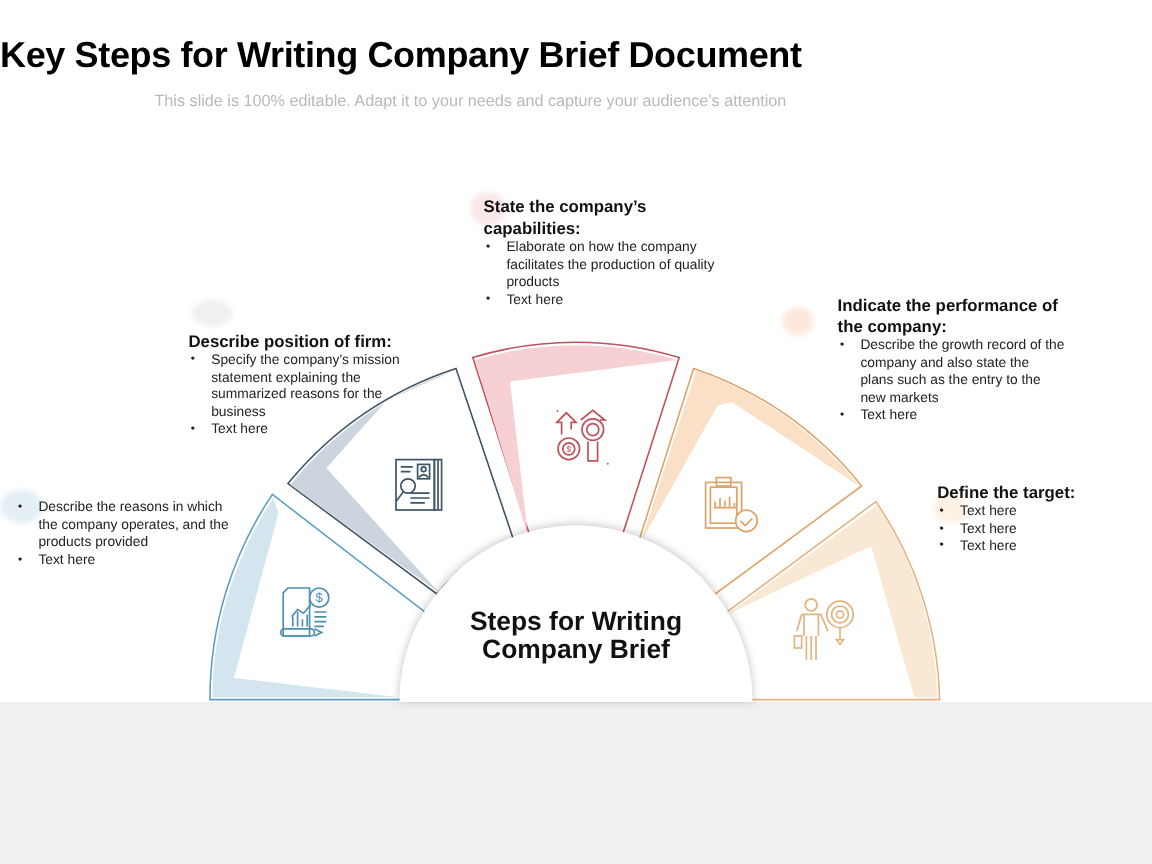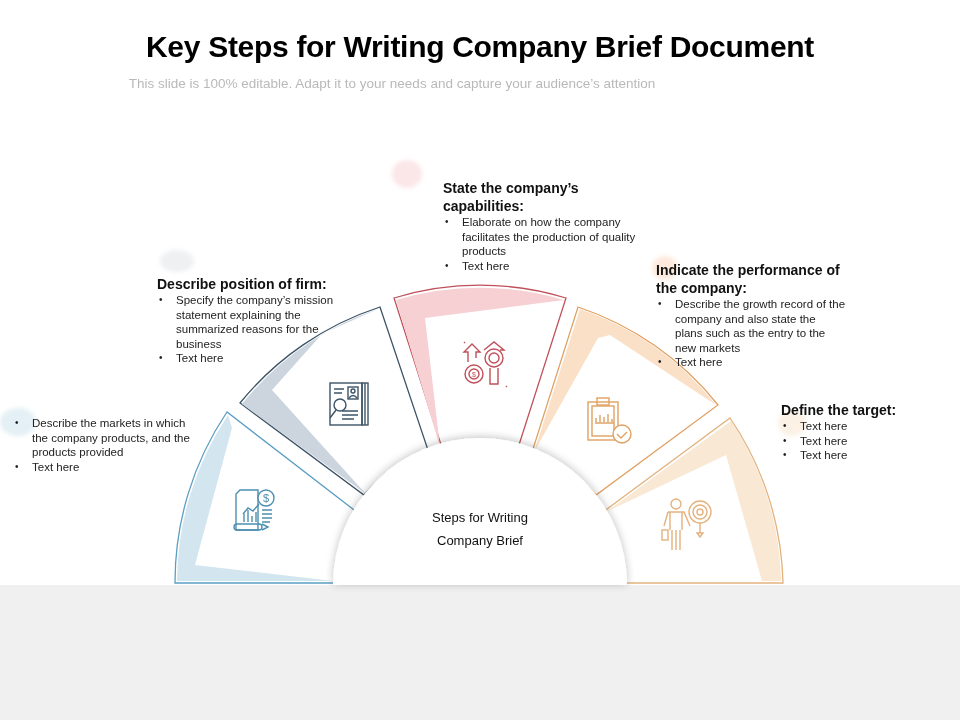--- a/index.html
+++ b/index.html
@@ -8,31 +8,31 @@
     background: #ffffff;
     font-family: "Liberation Sans", "DejaVu Sans", sans-serif;
     color: #111;
   }
   .bottom-band {
     position: absolute; left: 0; top: 585px; width: 960px; height: 135px;
     background: #f0f0f0;
   }
   .title {
     position: absolute; left: 0; width: 960px; top: 30px;
-    text-align: center; font-size: 30px; font-weight: bold; color: #000;
+    font-size: 30px; font-weight: bold; color: #000;
     letter-spacing: -0.3px;
   }
   .subtitle {
     position: absolute; left: 0; width: 784px; top: 76px;
     text-align: center; font-size: 13.5px; color: #b9b9b9;
   }
   svg.diagram { position: absolute; left: 0; top: 0; }
   .hub-label {
     position: absolute; left: 380px; width: 200px; top: 506px;
-    text-align: center; font-size: 13px; font-weight: normal; line-height: 23px; color: #111;
+    text-align: center; font-size: 22px; font-weight: bold; line-height: 23px; color: #111;
   }
   .block { position: absolute; font-size: 11.5px; line-height: 14.5px; color: #222; }
   .block .heading { font-size: 14px; font-weight: bold; line-height: 18px; color: #111; }
   .block ul { margin: 0; padding: 0; list-style: none; }
   .block li { position: relative; padding-left: 19px; }
   .block li::before { content: "\2022"; position: absolute; left: 2px; top: 0; font-size: 10px; }
   .blob { position: absolute; border-radius: 50%; filter: blur(2px); }
 </style>
 </head>
 <body>
@@ -145,42 +145,42 @@
   </g>
 </svg>
 
 <div class="hub-label">
   <div>Steps for Writing</div>
   <div>Company Brief</div>
 </div>
 
 <div class="block" style="left:13px; top:416px; width:180px;">
   <ul>
-    <li>Describe the markets in which the company products, and the products provided</li>
+    <li>Describe the reasons in which the company operates, and the products provided</li>
     <li>Text here</li>
   </ul>
 </div>
 
 <div class="block" style="left:157px; top:275px; width:185px;">
   <div class="heading">Describe position of firm:</div>
   <ul>
     <li>Specify the company’s mission statement explaining the summarized reasons for the business</li>
     <li>Text here</li>
   </ul>
 </div>
 
-<div class="block" style="left:403px; top:179px; width:195px;margin-left:40px;">
+<div class="block" style="left:403px; top:163px; width:195px;">
   <div class="heading" style="width:150px;">State the company’s capabilities:</div>
   <ul>
     <li>Elaborate on how the company facilitates the production of quality products</li>
     <li>Text here</li>
   </ul>
 </div>
 
-<div class="block" style="left:656px; top:245px; width:190px;margin-top:16px;">
+<div class="block" style="left:698px; top:245px; width:190px;">
   <div class="heading">Indicate the performance of the company:</div>
   <ul>
     <li>Describe the growth record of the company and also state the plans such as the entry to the new markets</li>
     <li>Text here</li>
   </ul>
 </div>
 
 <div class="block" style="left:781px; top:401px; width:170px;">
   <div class="heading">Define the target:</div>
   <ul>

